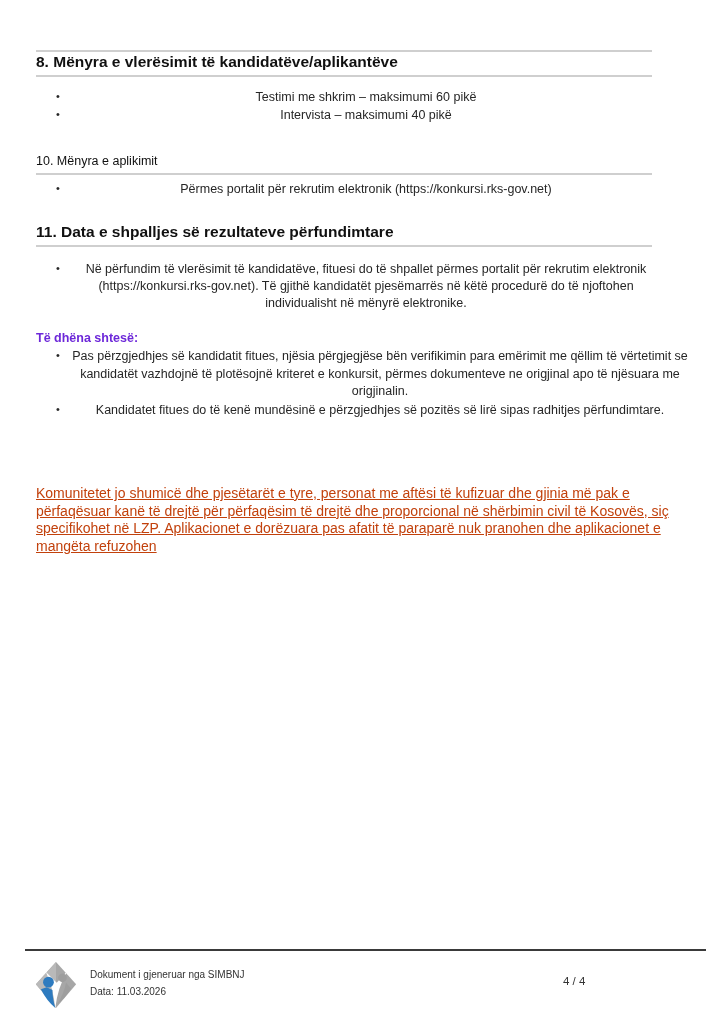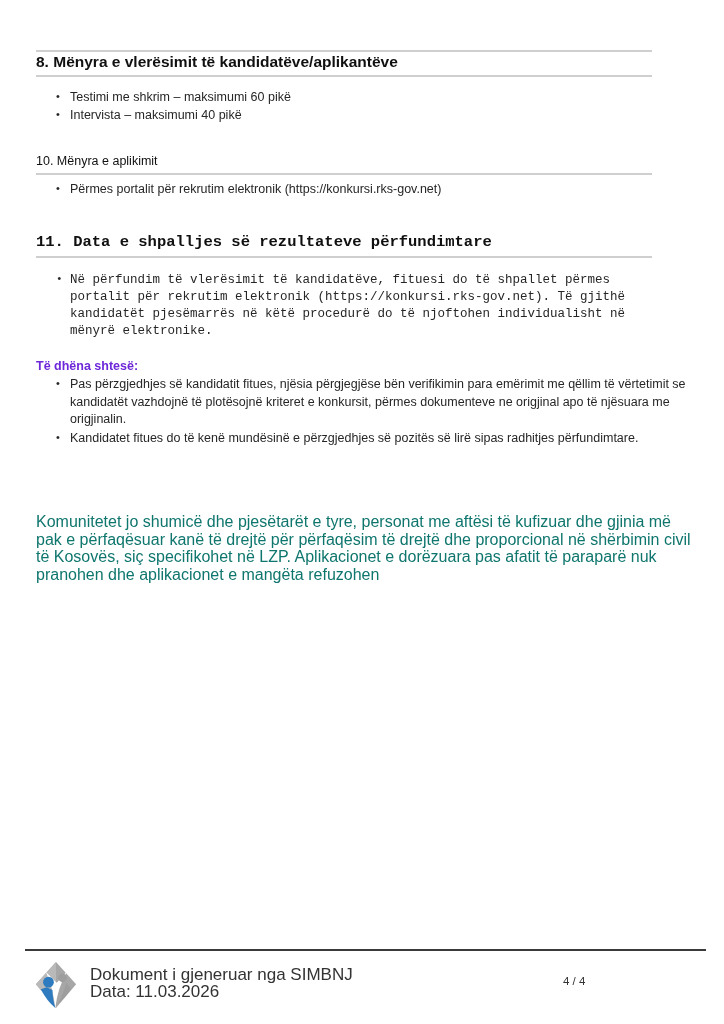--- a/index.html
+++ b/index.html
@@ -46,53 +46,55 @@
     padding: 0;
     font-size: 12.5px;
     line-height: 17px;
     color: #262626;
   }
   ul.bullets li {
     position: relative;
     padding-left: 34px;
     max-width: 592px;
     margin-bottom: 1px;
+    text-align: center;
   }
   ul.bullets li::before {
     content: "\2022";
     position: absolute;
     left: 20px;
     top: -1px;
     font-size: 11px;
     color: #262626;
   }
 
   .sec8  { }
   .sec9  { margin-top: 27px; }
   .sec10 { margin-top: 30px; }
   .sec10 ul.bullets { margin-top: 6px; }
-  .sec11 { margin-top: 35px; font-family: Liberation Mono, monospace; }
+  .sec11 { margin-top: 24px; }
   .sec11 ul.bullets { margin-top: 14px; }
 
   .additional { margin-top: 18px; }
   .additional-title {
     font-size: 12.5px;
     font-weight: bold;
     color: #6d28d9;
     line-height: 16px;
   }
   .additional ul.bullets { margin-top: 2px; }
   .additional ul.bullets li { max-width: 620px; line-height: 17.5px; }
 
   .closing {
     margin-top: 66px;
-    font-size: 16px;
+    font-size: 14px;
     line-height: 17.5px;
-    color: #0f766e;
+    color: #c2410c;
     max-width: 658px;
+    text-decoration: underline;
   }
 
   .footer-rule {
     position: absolute;
     left: 25px;
     top: 949px;
     width: 681px;
     height: 2px;
     background: #3a3a3a;
   }
@@ -100,21 +102,21 @@
     position: absolute;
     left: 33px;
     top: 960px;
     width: 46px;
     height: 50px;
   }
   .footer-text {
     position: absolute;
     left: 90px;
     top: 966px;
-    font-size: 17px;
+    font-size: 10px;
     line-height: 17px;
     color: #333333;
   }
   .footer-pagenum {
     position: absolute;
     left: 563px;
     top: 975px;
     font-size: 11.5px;
     color: #333333;
   }

